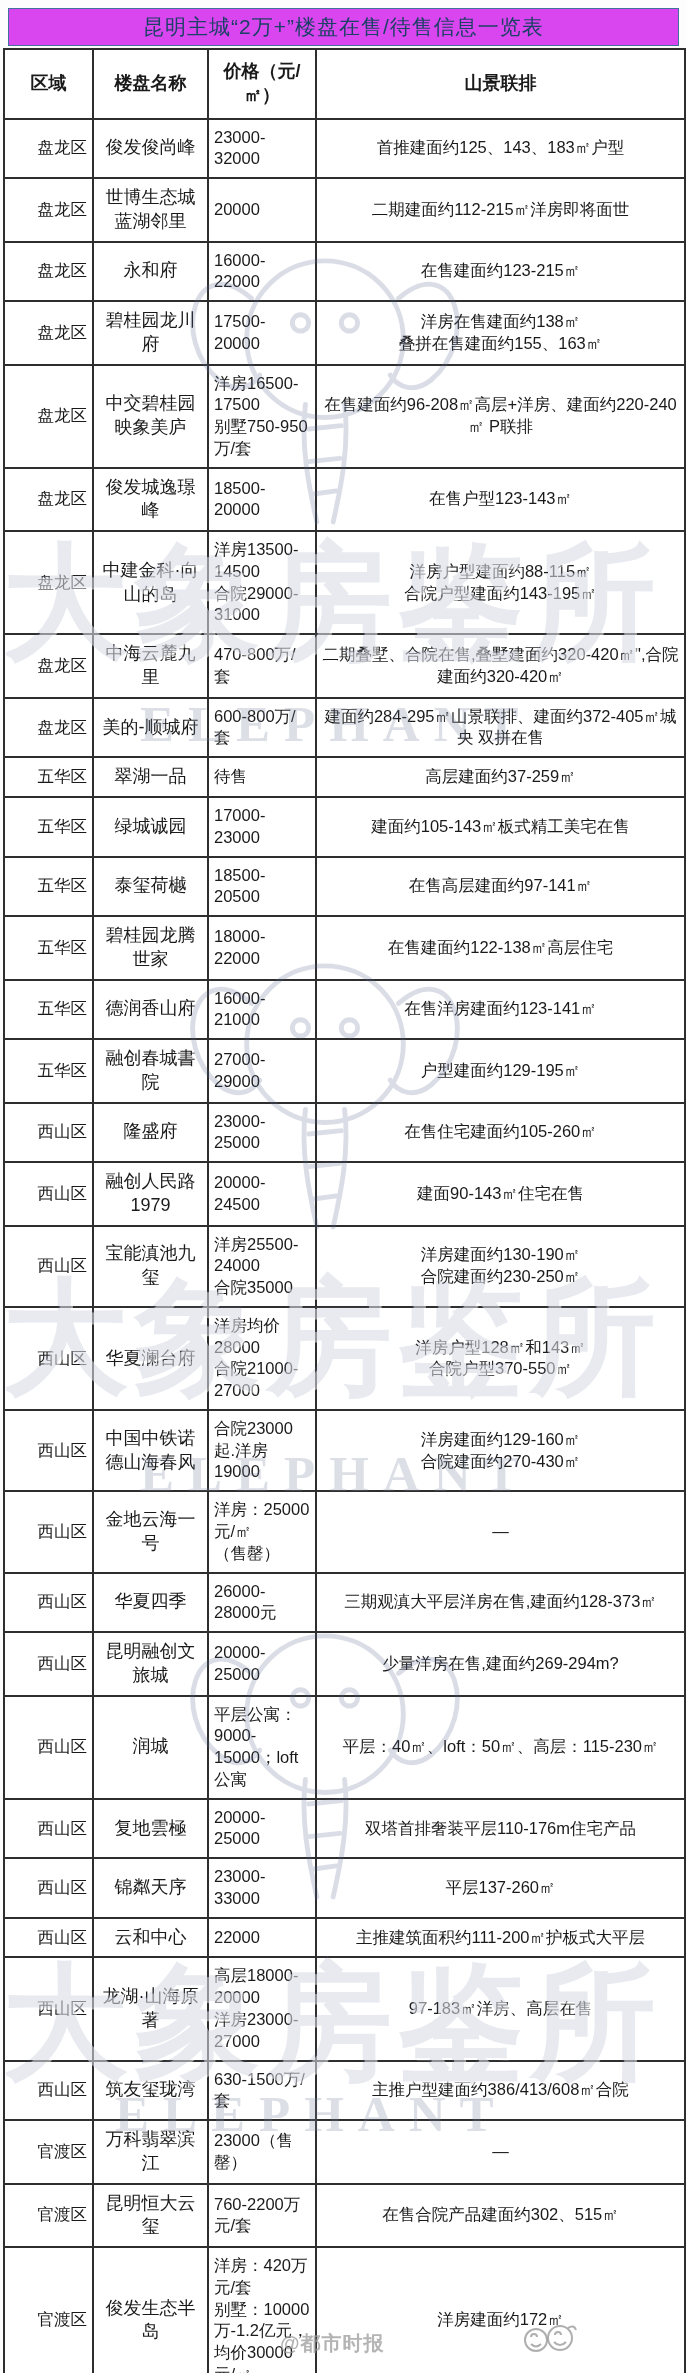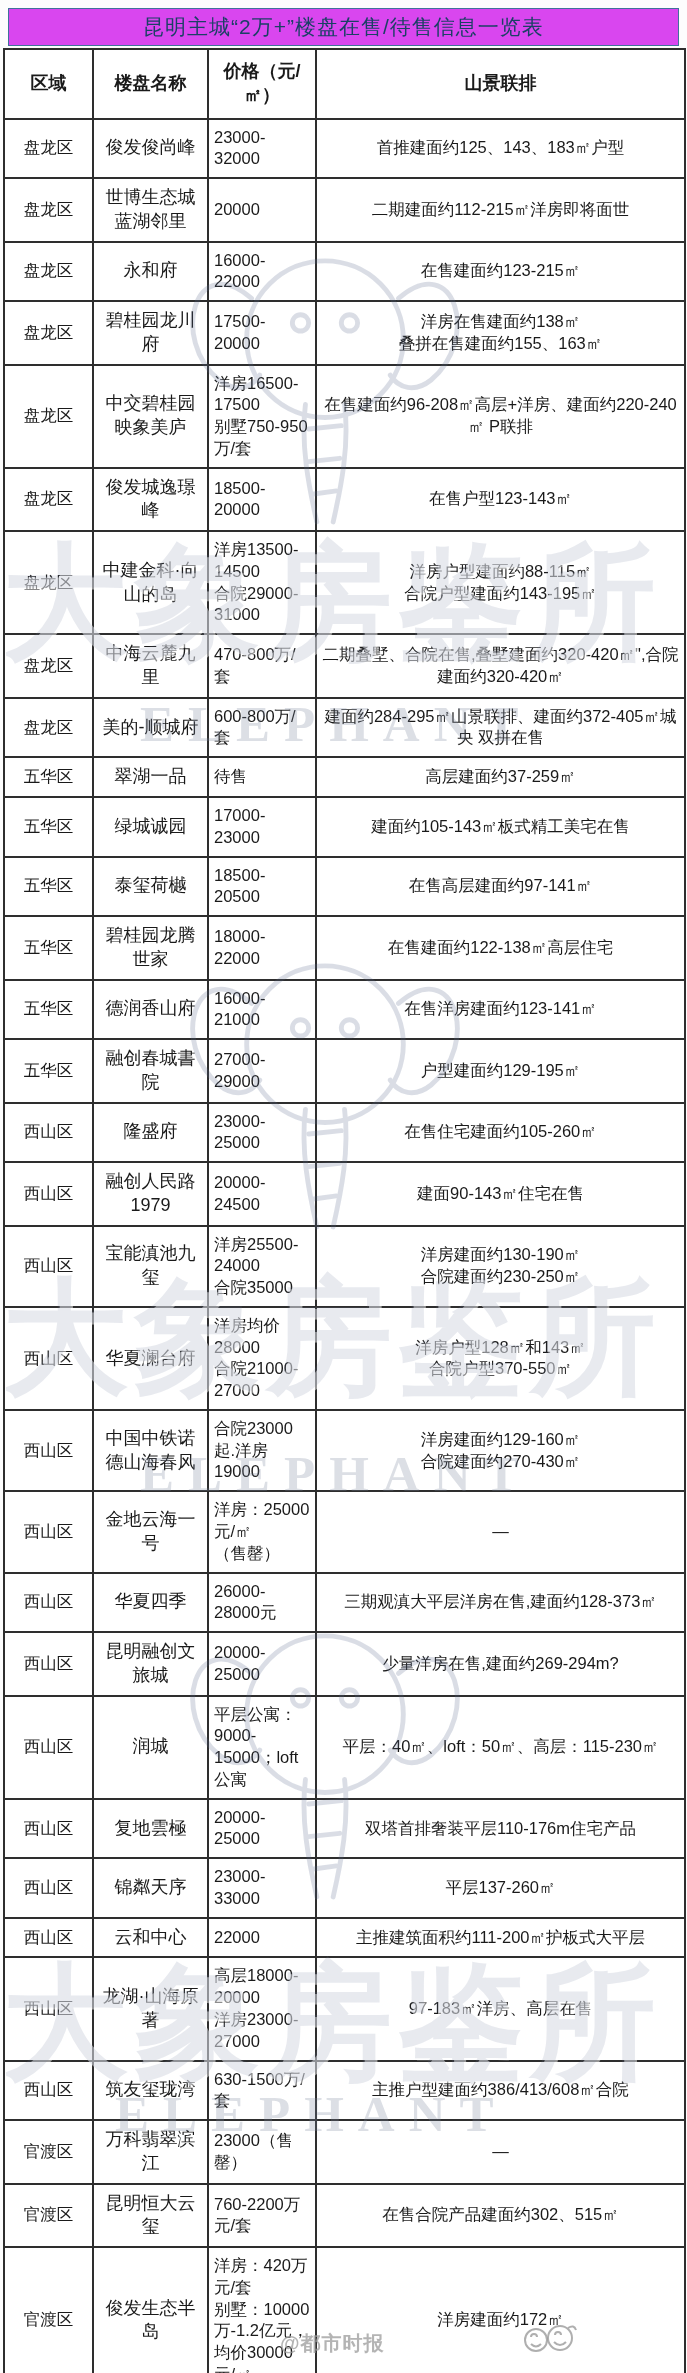--- a/index.html
+++ b/index.html
@@ -9,21 +9,21 @@
           background:#fdfdfd; overflow:hidden; padding:6px 3px 10px 3px; }
   .title-bar { margin:2px 5px 2px 5px; background:#d946ef; border:1px solid #41719c;
                color:#1b4065; font-weight:normal; font-size:21px; text-align:center;
                line-height:36px; height:38px; letter-spacing:1px; position:relative; z-index:2; }
   table { border-collapse:collapse; width:681px; background:#ffffff;
           table-layout:fixed; position:relative; z-index:1; }
   th, td { border:2px solid #2e2e2e; padding:7px 5px; font-size:16.5px;
            line-height:1.32; color:#1a1a1a; vertical-align:middle;
            white-space:pre-line; word-break:break-word; }
   th { font-size:18px; font-weight:bold; text-align:center; padding:10px 4px; }
-  td.c-region { text-align:center; }
+  td.c-region { text-align:right; }
   td.c-name { text-align:center; font-size:18px; }
   td.c-price { text-align:left; }
   td.c-status { text-align:center; }
   td.dash { text-align:center; }
   col.w-region { width:89px; } col.w-name { width:115px; }
   col.w-price { width:108px; } col.w-status { width:369px; }
 
   
   .wm { position:absolute; pointer-events:none; z-index:3; }
   .wm-cn { font-size:126px; font-weight:bold; letter-spacing:6px; white-space:nowrap;

